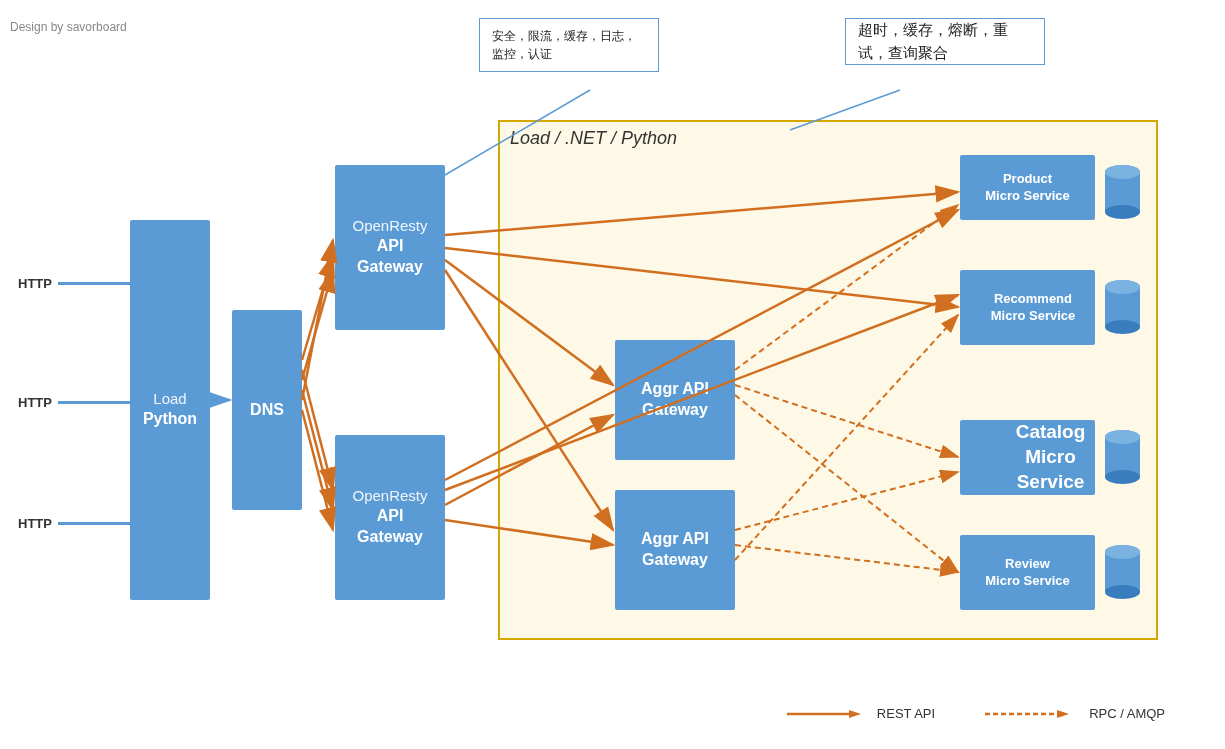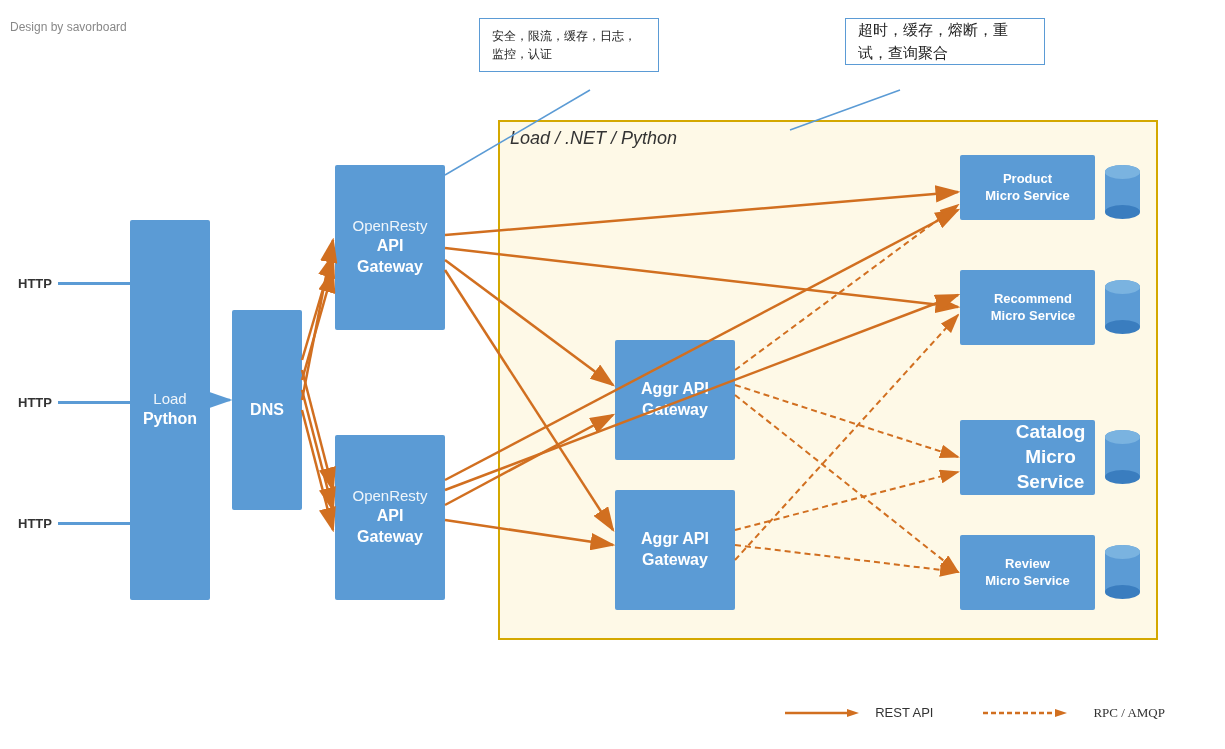--- a/index.html
+++ b/index.html
@@ -344,20 +344,20 @@
 </svg>
 
 <div style="position:absolute; bottom:28px; right:60px; display:flex; align-items:flex-start; gap:50px;">
   <div style="display:flex; align-items:center; gap:10px;">
     <svg width="80" height="14">
       <line x1="0" y1="7" x2="68" y2="7" stroke="#d16f20" stroke-width="2.5"></line>
       <polygon points="62,3 74,7 62,11" fill="#d16f20"></polygon>
     </svg>
     <span style="font-size:13px; color:#333;">REST API</span>
   </div>
-  <div style="display:flex; align-items:center; gap:20px;font-family:Liberation Serif, serif;">
+  <div style="display:flex; align-items:center; gap:14px;">
     <svg width="90" height="14">
       <line x1="0" y1="7" x2="78" y2="7" stroke="#d16f20" stroke-width="2.5" stroke-dasharray="5,3"></line>
       <polygon points="72,3 84,7 72,11" fill="#d16f20"></polygon>
     </svg>
     <span style="font-size:13px; color:#333;">RPC / AMQP</span>
   </div>
 </div>
 
 </body></html>

